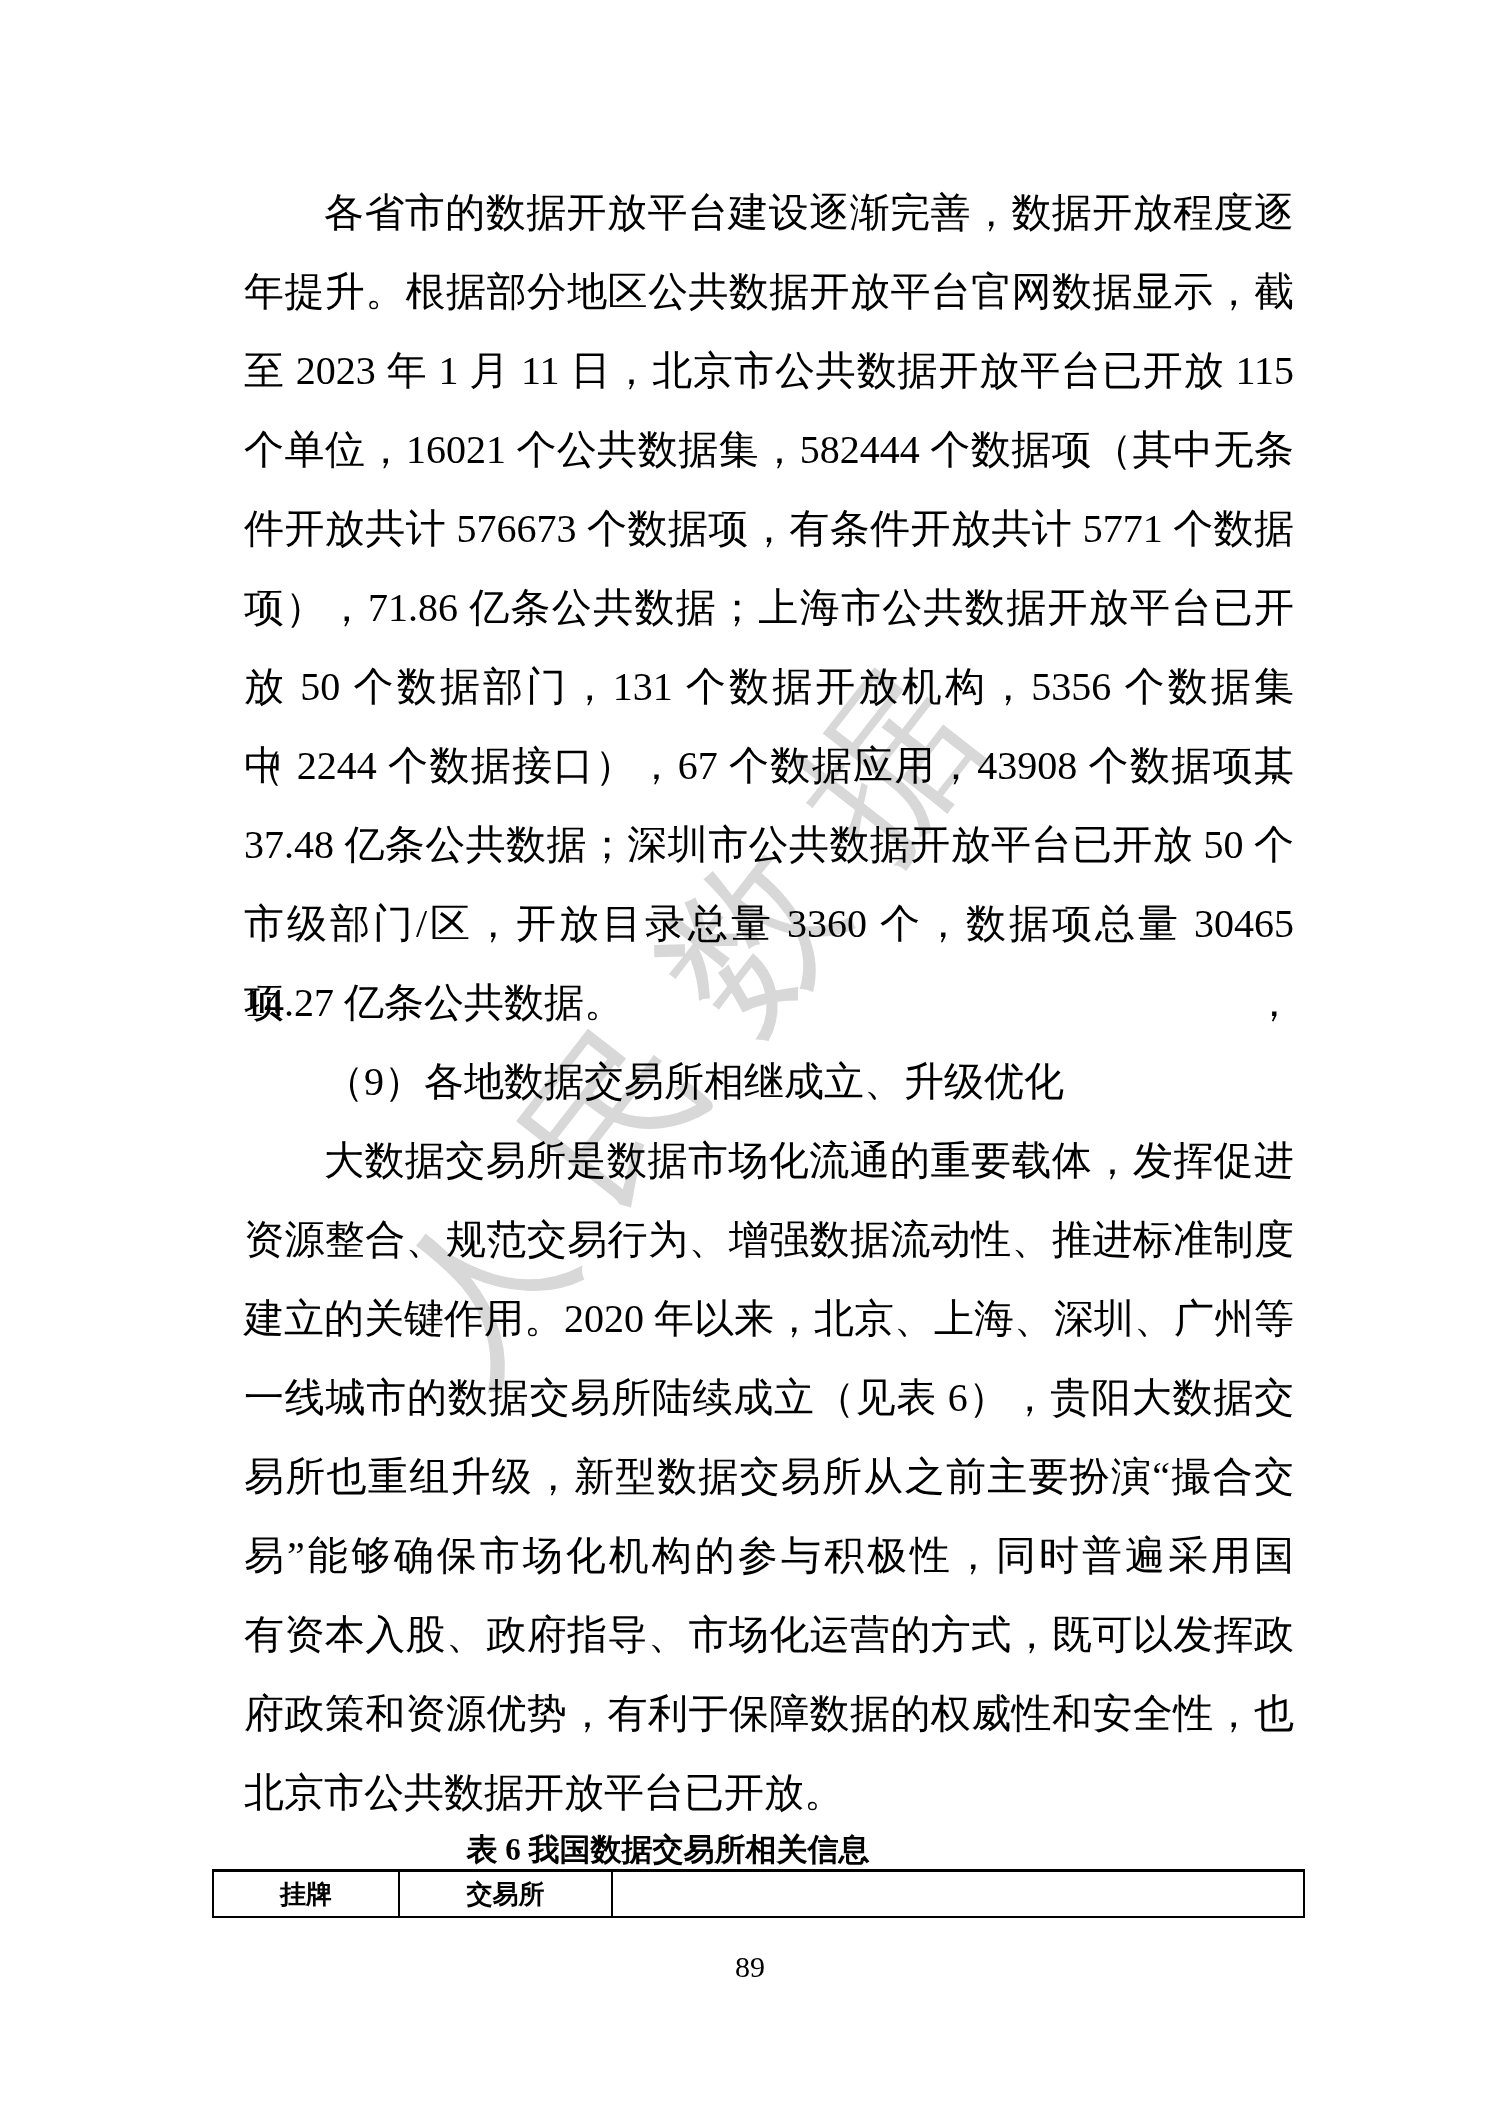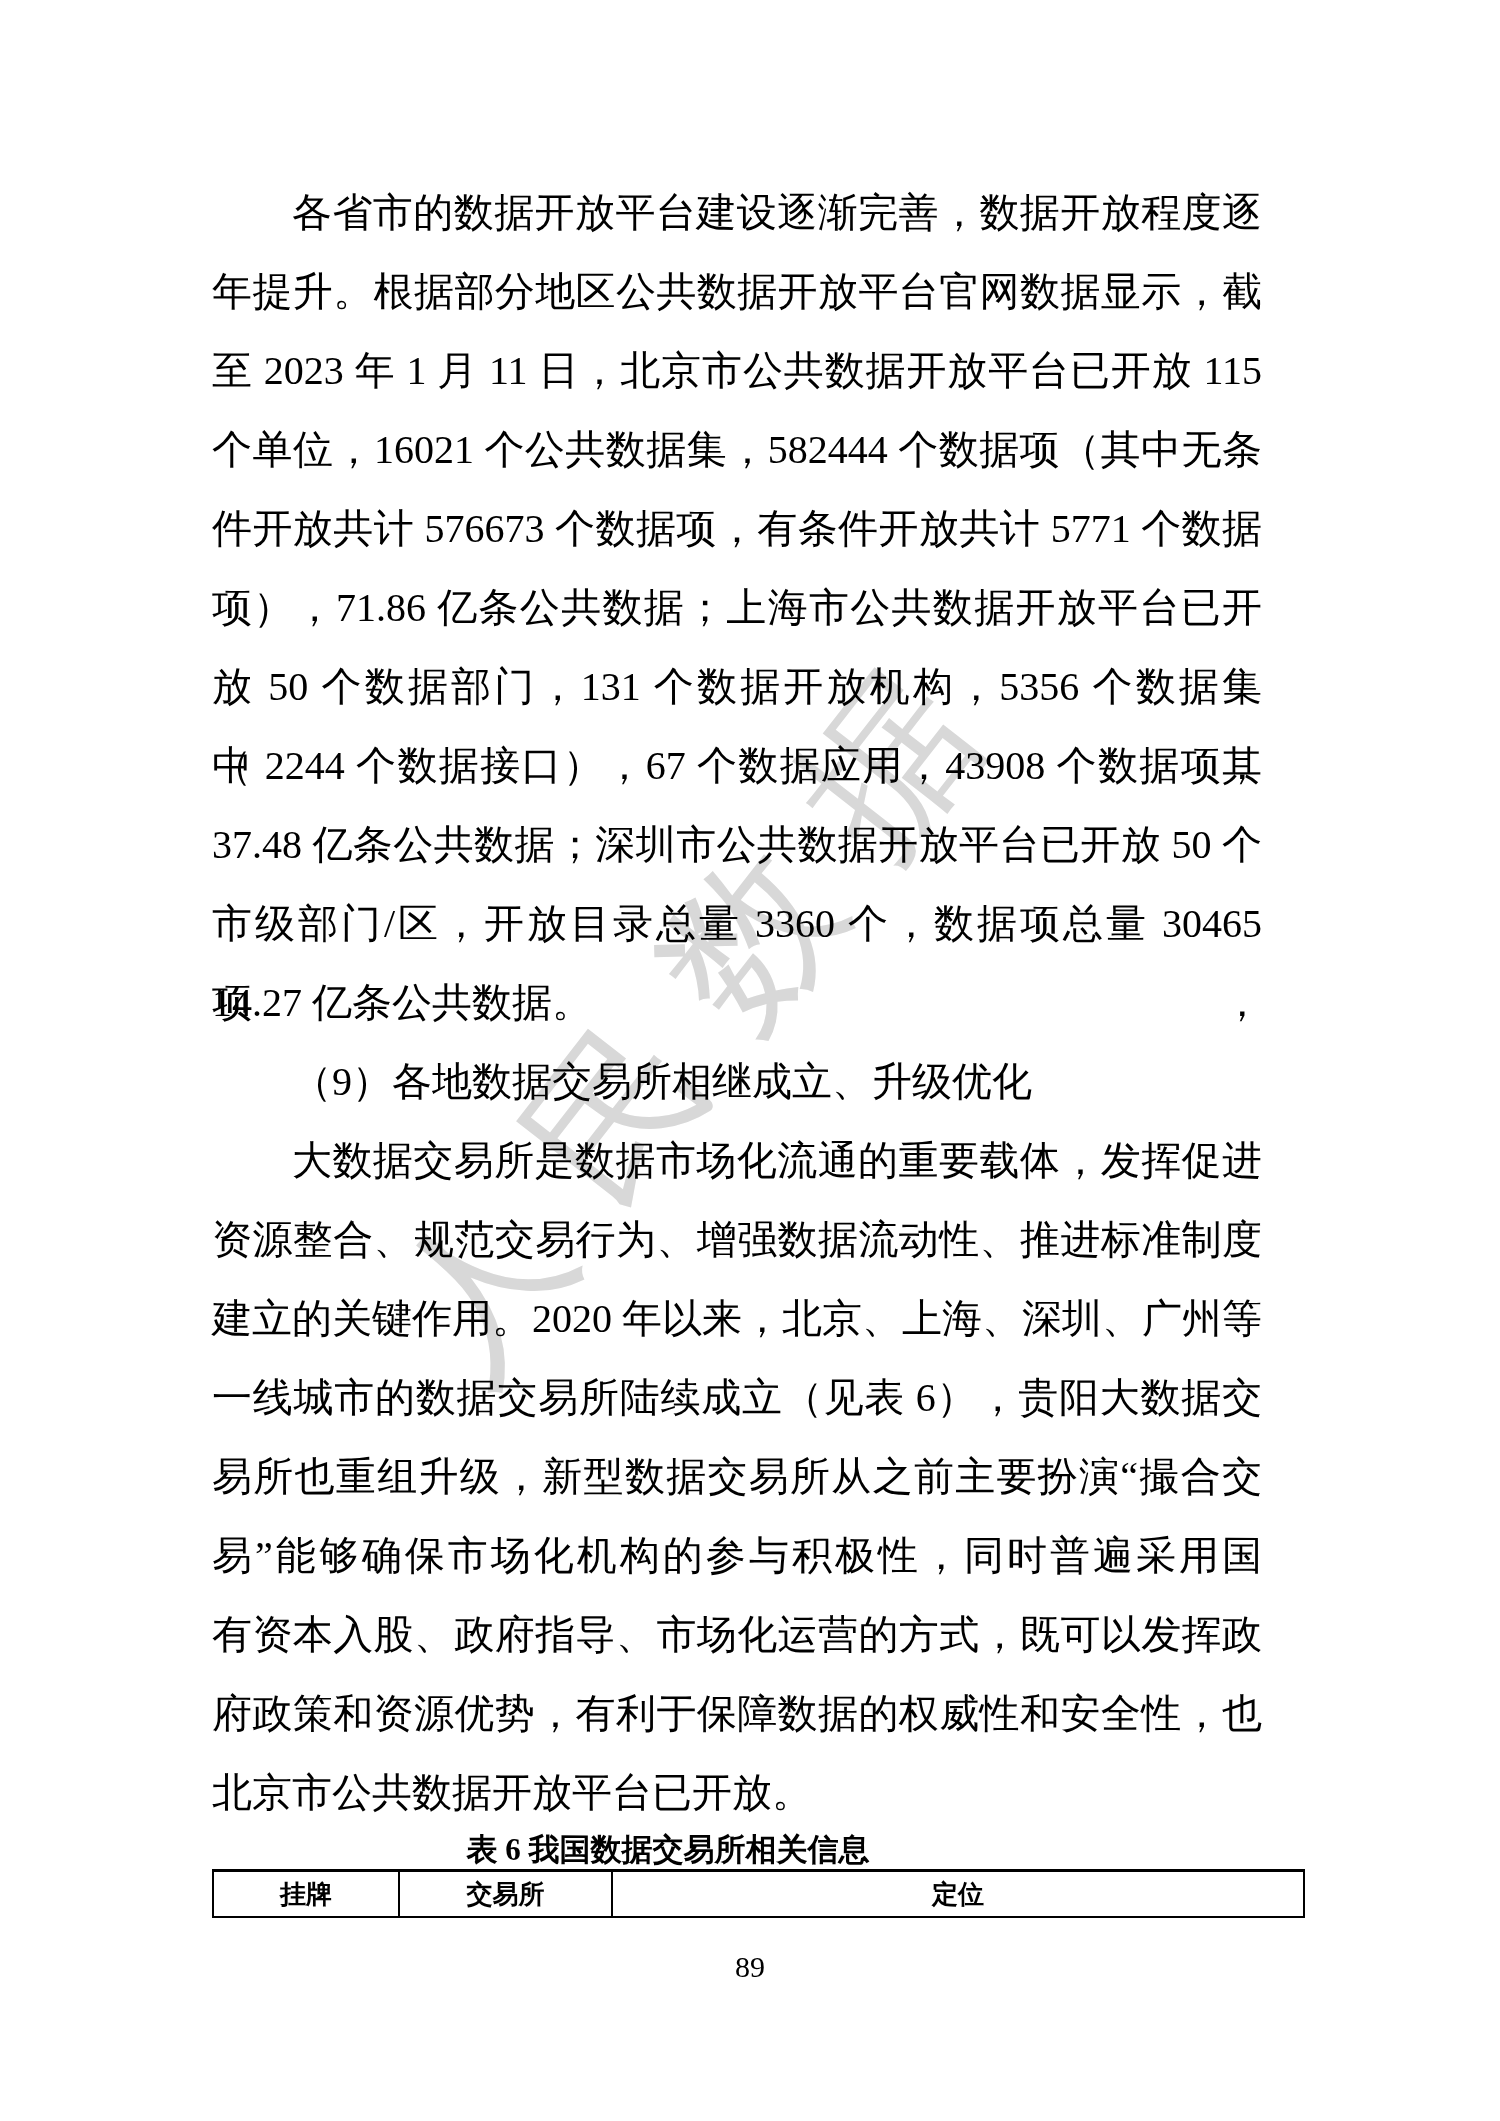--- a/index.html
+++ b/index.html
@@ -29,21 +29,21 @@
     color: #d8d8d8;
     transform: rotate(-52deg);
     transform-origin: center center;
     white-space: nowrap;
     z-index: 0;
     user-select: none;
   }
   
   .text-block {
     position: absolute;
-    left: 212px;
+    left: 244px;
     top: 173px;
     width: 1050px;
     z-index: 1;
   }
   .line {
     font-size: 40px;
     height: 79px;
     line-height: 79px;
     white-space: normal;
     text-align: left;
@@ -138,18 +138,17 @@
       <div class="line justify">有资本入股、政府指导、市场化运营的方式，既可以发挥政</div>
       <div class="line justify">府政策和资源优势，有利于保障数据的权威性和安全性，也</div>
       <div class="line">北京市公共数据开放平台已开放。</div>
     </div>
 
   <div class="table-caption">表 6 我国数据交易所相关信息</div>
 
   <div class="data-table" id="data-table">
       <div class="th col-0">挂牌</div>
       <div class="th col-1">交易所</div>
-      <div class="th col-2">定位</div>
     </div>
 
   <div class="page-number">89</div>
 
 </div>
 
 </body></html>

